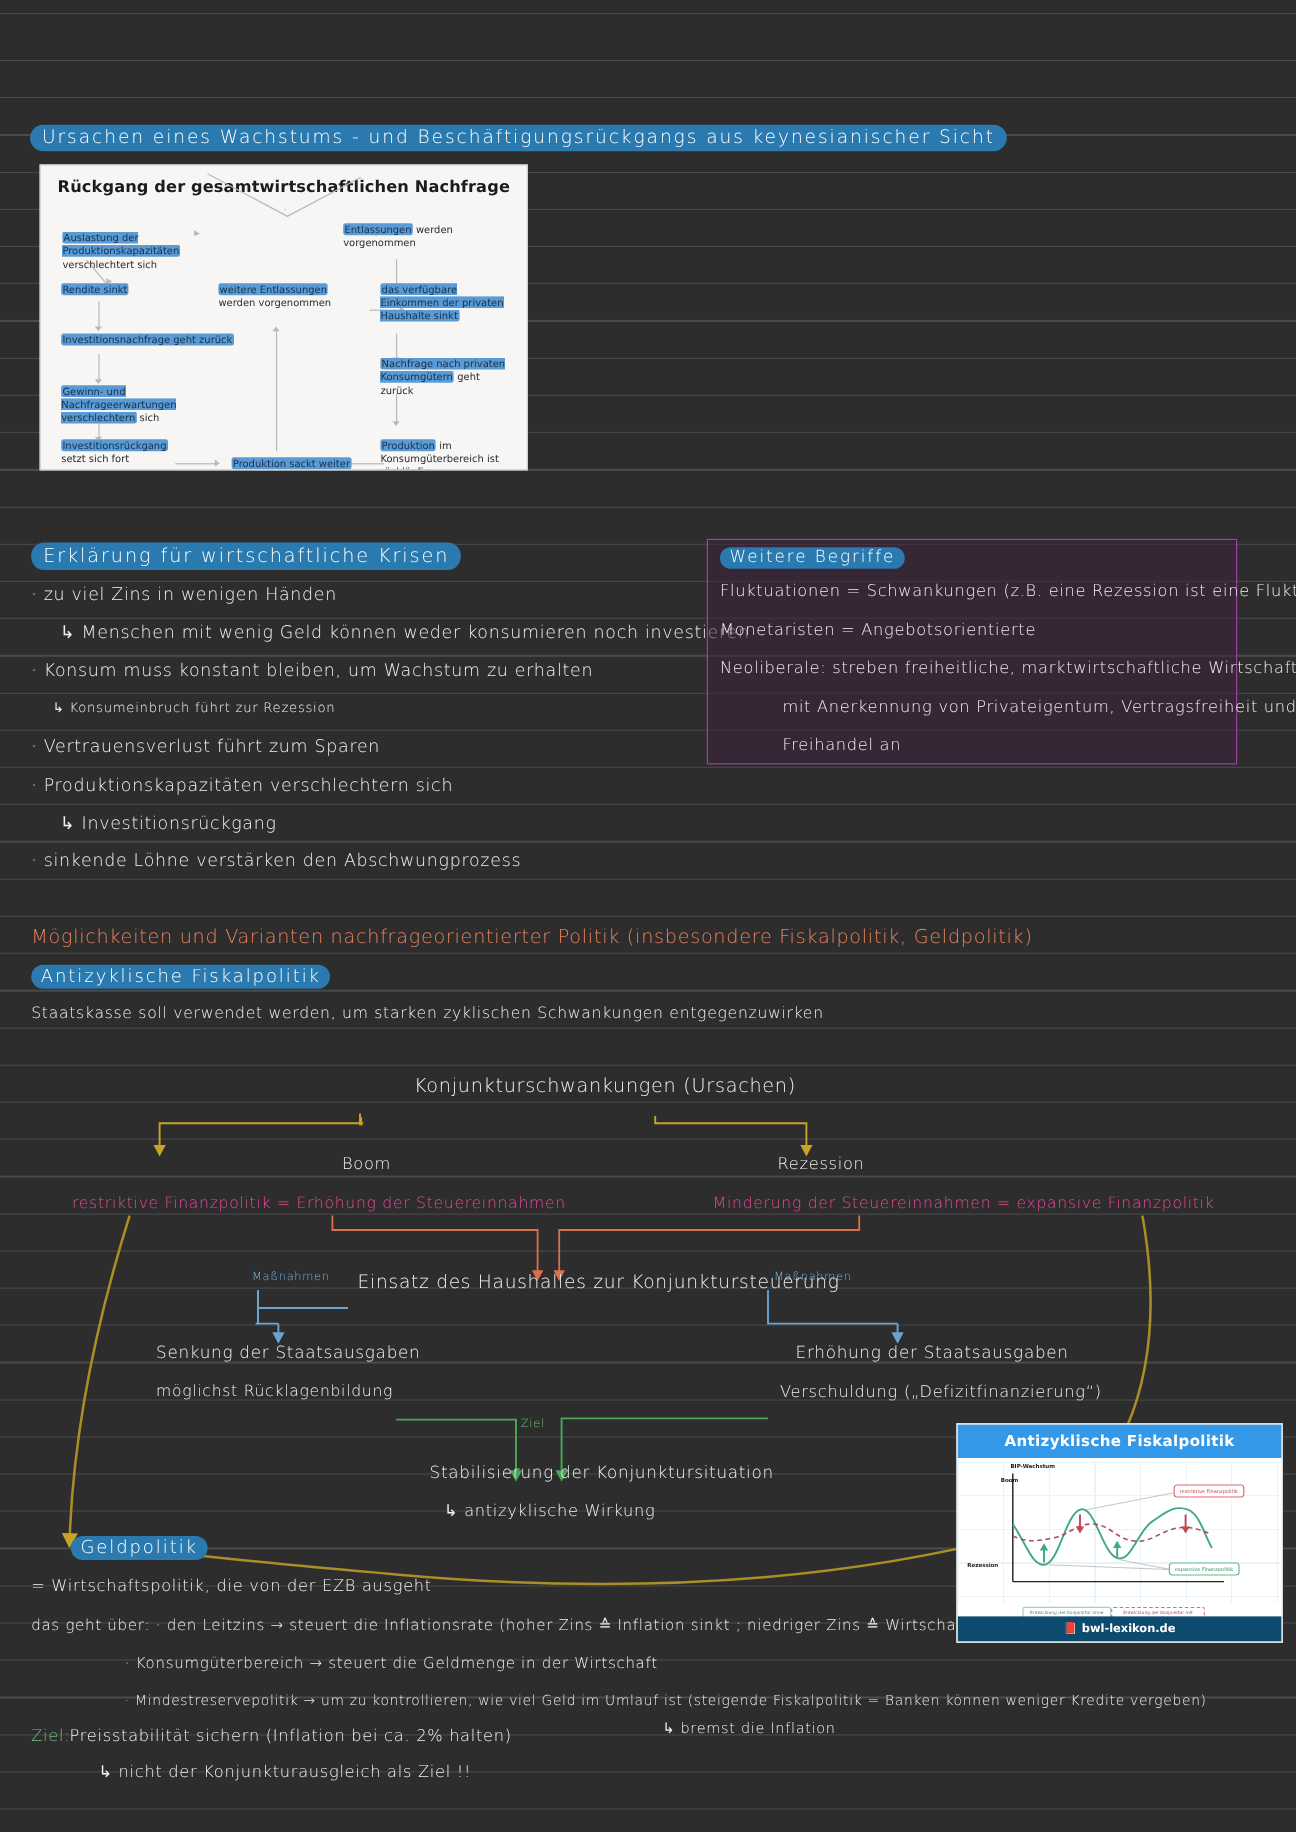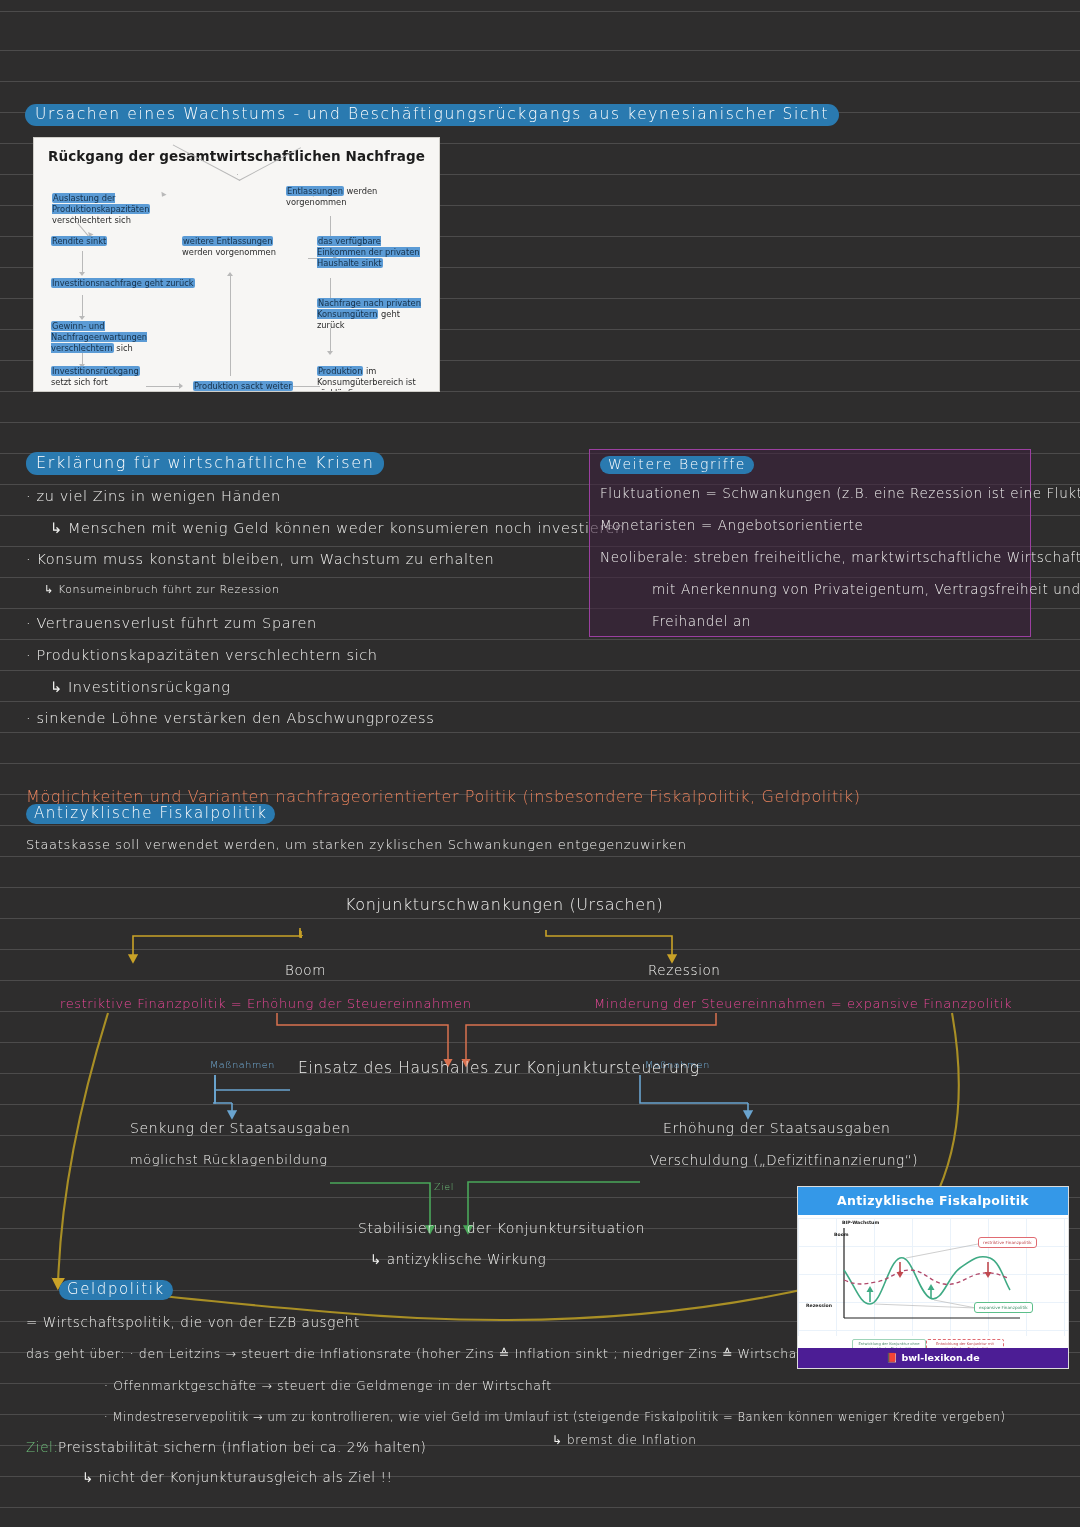--- a/index.html
+++ b/index.html
@@ -36,21 +36,21 @@
     line-height:1.1;
   }
   .hi{ 
     background:#2a7ab0;
     color:#ffffff;
     border-radius:11px;
     padding:2px 10px 3px 10px;
     display:inline-block;
     letter-spacing:1.6px;
   }
-  .orange{color:#e8825c;margin-top:16px;}
+  .orange{color:#e8825c;}
   .gold{color:#ec4899;}
   .green{color:#6fc07a;}
   .blueink{color:#76b4e0;}
 
   
   #chartcard{
     left:33px;top:137px;width:405px;height:253px;
     background:#f7f6f4;border:1px solid #cfcdc8;
     overflow:hidden;
   }
@@ -82,21 +82,21 @@
     left:797px;top:1186px;width:270px;height:181px;
     background:#ffffff;border:1px solid #dcdcdc;overflow:hidden;
   }
   #bwl .bar{
     background:#3498e8;color:#fff;text-align:center;
     font-weight:bold;font-size:12.5px;padding:6px 0 7px;
     letter-spacing:.3px;
   }
   #bwl .foot{
     position:absolute;left:0;bottom:0;width:100%;
-    background:#4c1d95;color:#fff;text-align:center;
+    background:#0c4a6e;color:#fff;text-align:center;
     font-size:9.5px;padding:4px 0 5px;font-weight:bold;
   }
   #bwl .plot{position:absolute;left:0;top:31px;width:270px;height:118px;
     background:
       repeating-linear-gradient(to right,#eaf2fa 0 1px,transparent 1px 38px),
       repeating-linear-gradient(to bottom,#eaf2fa 0 1px,transparent 1px 28px),
       #ffffff;}
   #bwl .lbl{position:absolute;font-size:4.6px;color:#1b1b1b;white-space:nowrap;}
   #bwl .lbl.b{font-weight:bold;}
   #bwl .tag{position:absolute;font-size:4.2px;white-space:nowrap;
@@ -300,21 +300,21 @@
 
   <div class="abs hw" style="left:358px;top:1221px;font-size:14px;">Stabilisierung der Konjunktursituation</div>
   <div class="abs hw" style="left:370px;top:1252px;font-size:13.5px;">↳ antizyklische Wirkung</div>
 
   <div class="abs hw" style="left:26px;top:1280px;font-size:15px;padding-left:33px;">
     <span class="hi" style="border-radius:10px;padding:1px 8px 2px;">Geldpolitik</span>
   </div>
 
   <div class="abs hw" style="left:26px;top:1315px;font-size:13.5px;">= Wirtschaftspolitik, die  von der EZB ausgeht</div>
   <div class="abs hw" style="left:26px;top:1347px;font-size:12.5px;">das geht über: · den Leitzins  → steuert die Inflationsrate  (hoher Zins ≙ Inflation sinkt ;  niedriger Zins ≙ Wirtschaft ankurbeln)</div>
-  <div class="abs hw" style="left:104px;top:1379px;font-size:12.5px;">· Offenmarktgeschäfte → steuert die Geldmenge in der Wirtschaft</div>
+  <div class="abs hw" style="left:104px;top:1379px;font-size:12.5px;">· Konsumgüterbereich → steuert die Geldmenge in der Wirtschaft</div>
   <div class="abs hw" style="left:104px;top:1411px;font-size:11.5px;">· Mindestreservepolitik → um zu kontrollieren, wie viel Geld im Umlauf ist (steigende Fiskalpolitik = Banken können weniger Kredite vergeben)</div>
   <div class="abs hw" style="left:552px;top:1434px;font-size:12px;">↳ bremst die Inflation</div>
 
   <div class="abs hw green" style="left:26px;top:1440px;font-size:13.5px;">Ziel:</div>
   <div class="abs hw" style="left:58px;top:1440px;font-size:13.5px;">Preisstabilität sichern (Inflation bei ca. 2% halten)</div>
   <div class="abs hw" style="left:82px;top:1470px;font-size:13.5px;">↳ nicht der Konjunkturausgleich als Ziel !!</div>
 
   <div class="abs" id="bwl">
     <div class="bar">Antizyklische Fiskalpolitik</div>
     <div class="plot">

